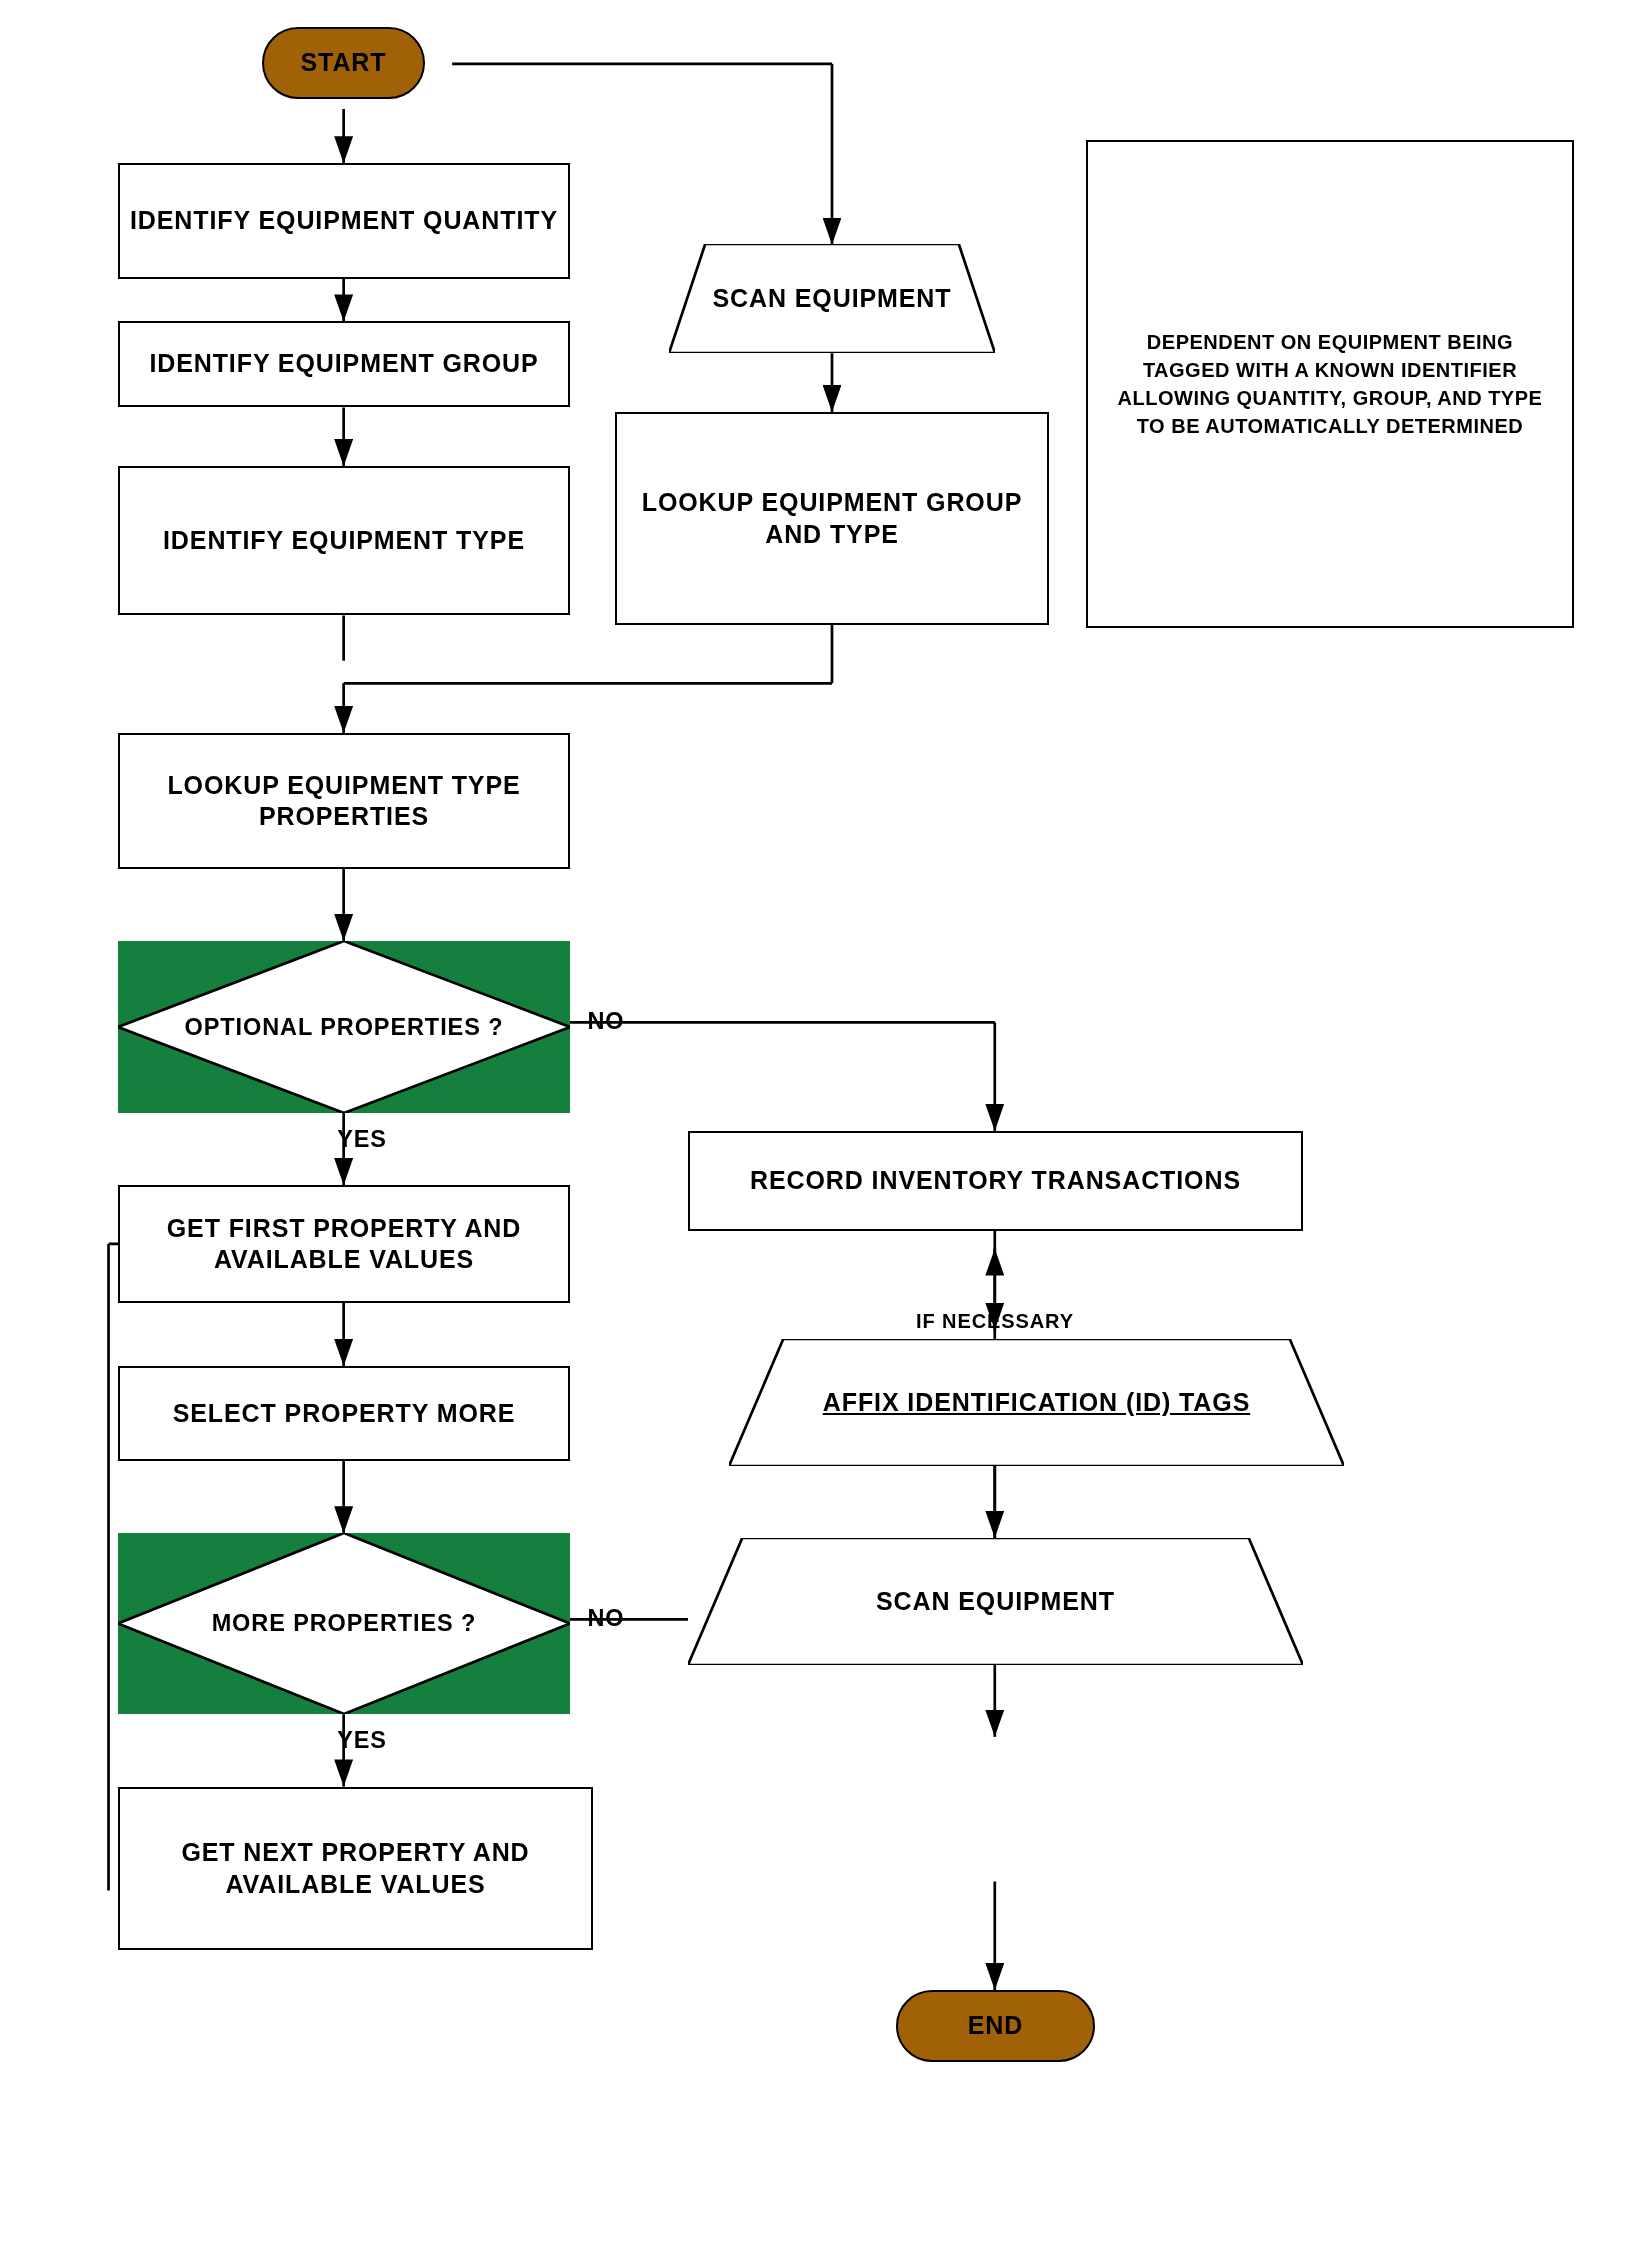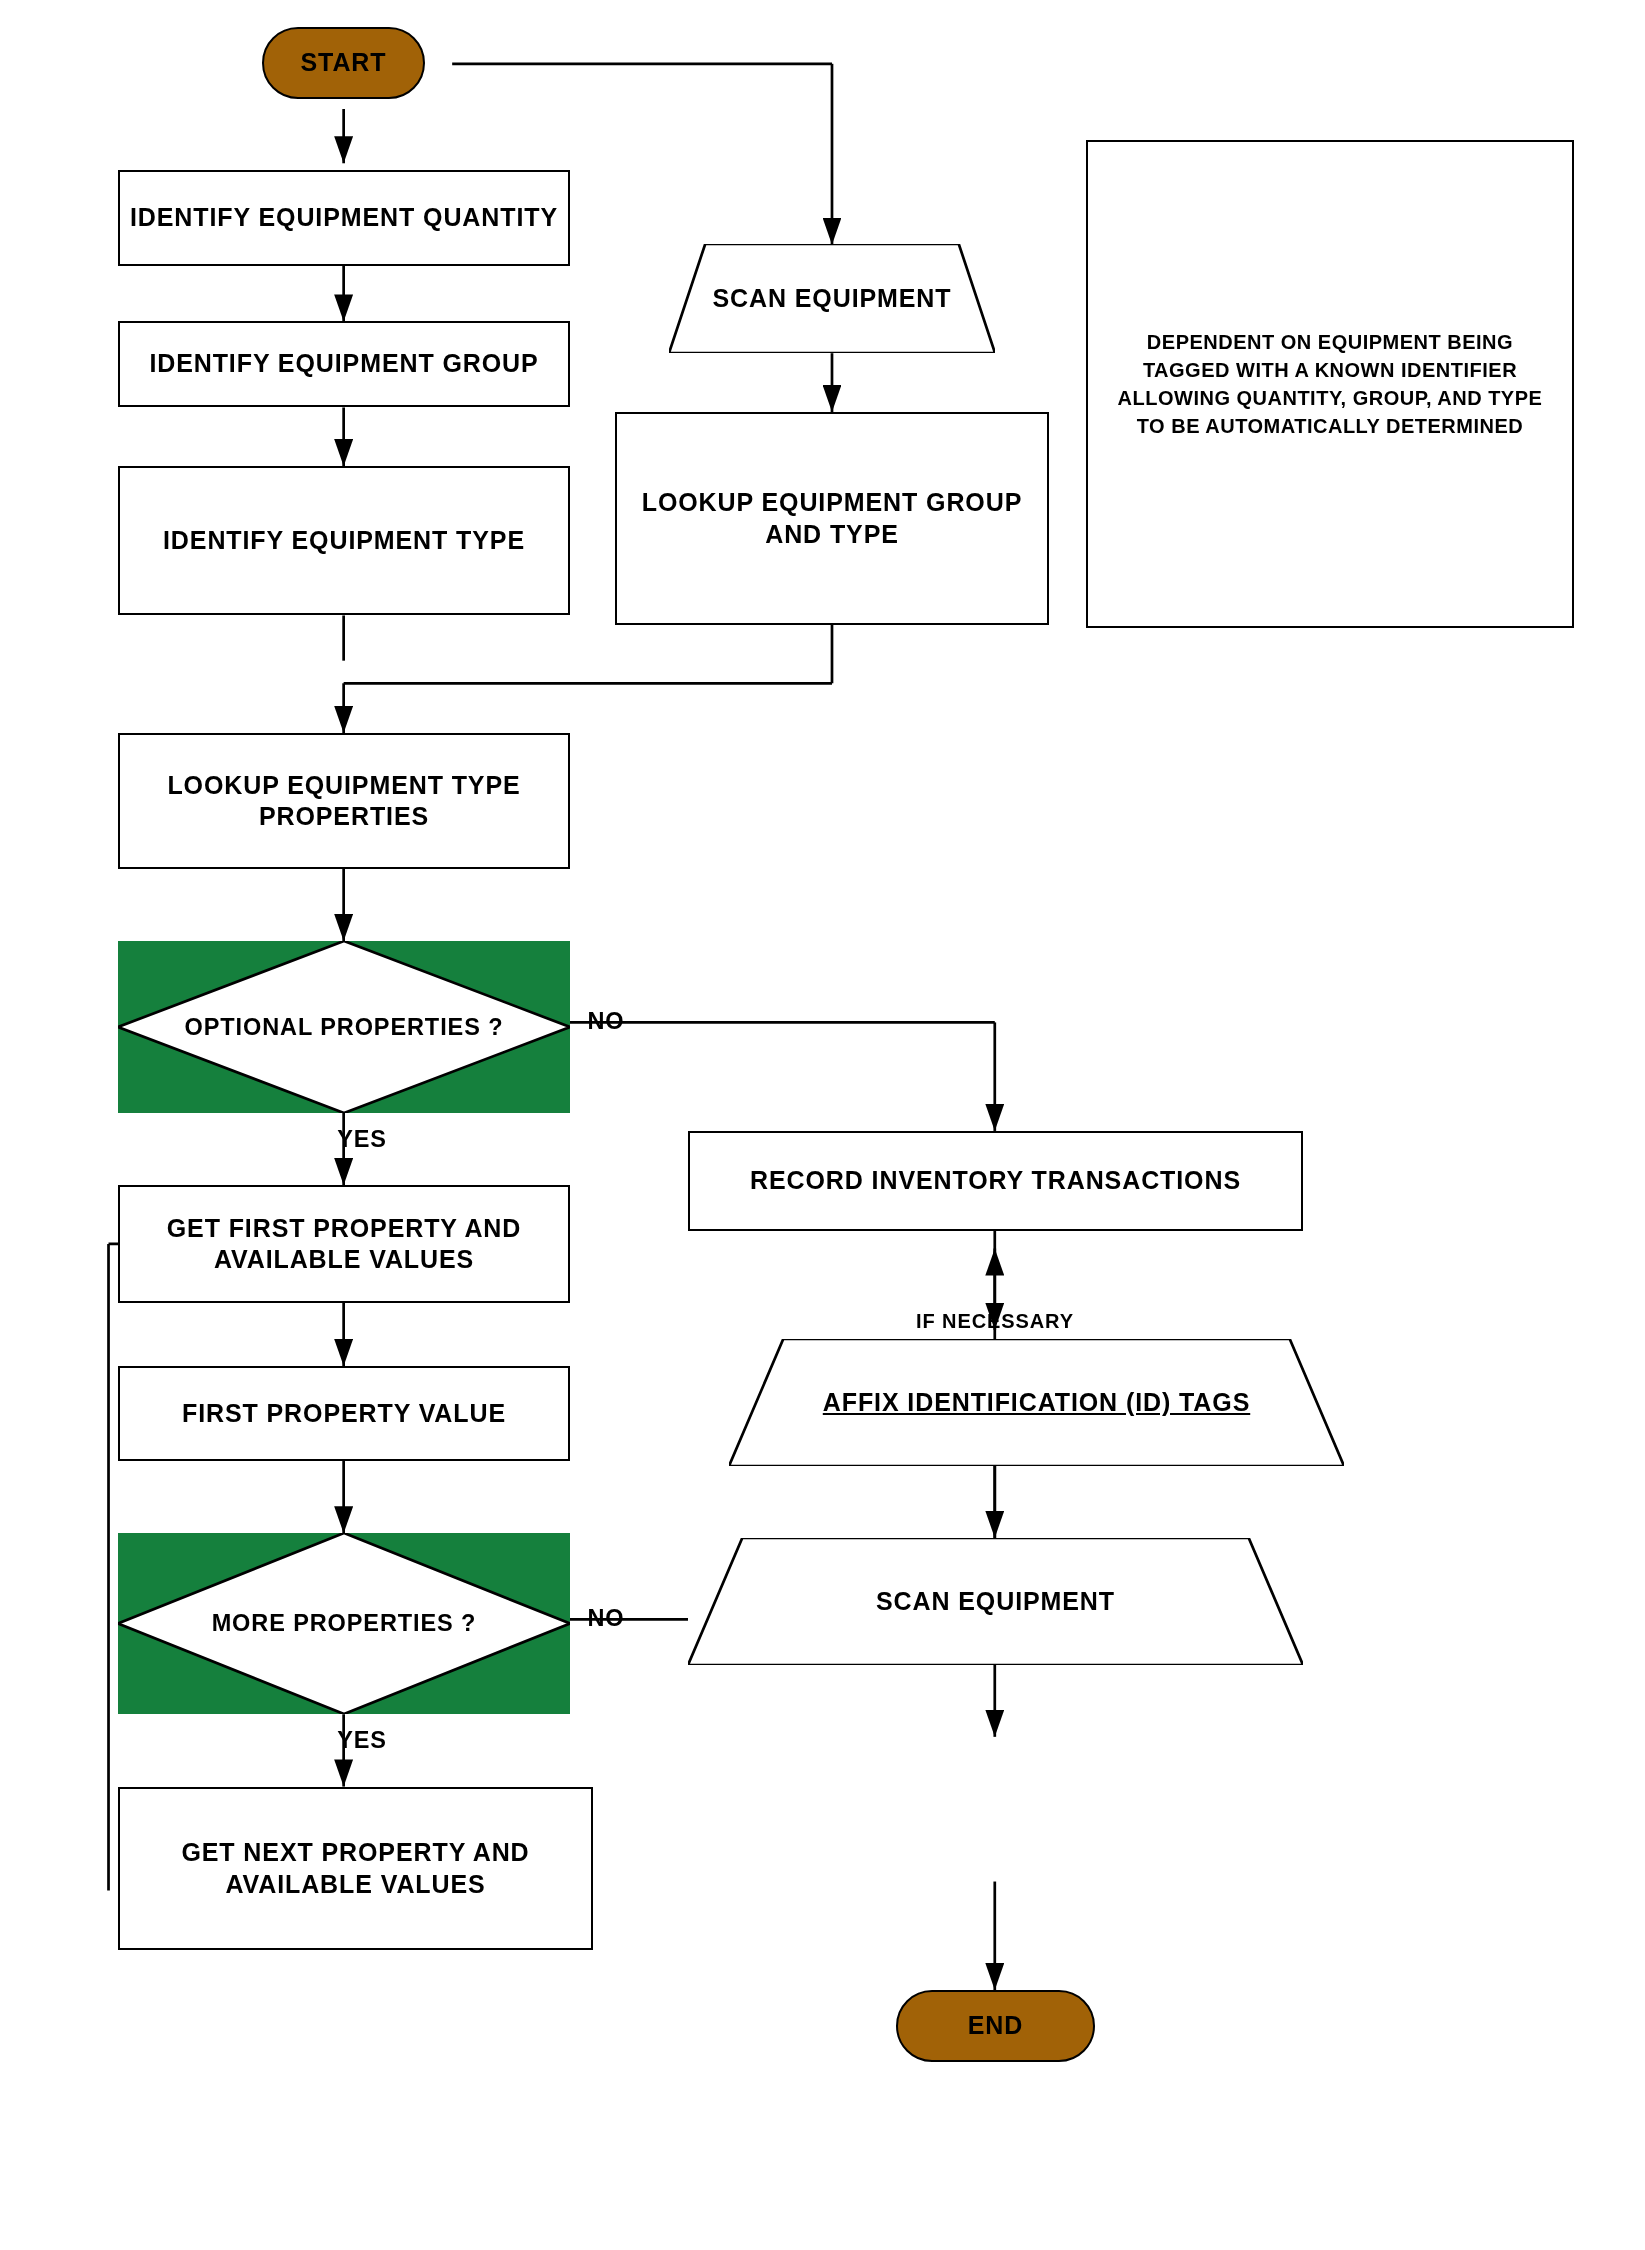--- a/index.html
+++ b/index.html
@@ -145,21 +145,21 @@
     <line x1="1100" y1="1620" x2="1100" y2="1700" stroke="#000" stroke-width="3" marker-end="url(#arrowhead)"></line>
 
     <line x1="1100" y1="1840" x2="1100" y2="1920" stroke="#000" stroke-width="3" marker-end="url(#arrowhead)"></line>
 
     <line x1="1100" y1="2080" x2="1100" y2="2200" stroke="#000" stroke-width="3" marker-end="url(#arrowhead)"></line>
 
   </svg>
 
   <div class="shape rounded-rect" style="left:262px; top:27px; width:163px; height:72px;">START</div>
 
-  <div class="shape rect" style="left:118px; top:170px; width:452px; height:96px;">IDENTIFY EQUIPMENT QUANTITY</div>
+  <div class="shape rect" style="left:118px; top:163px; width:452px; height:116px;">IDENTIFY EQUIPMENT QUANTITY</div>
 
   <div class="shape rect" style="left:118px; top:321px; width:452px; height:86px;">IDENTIFY EQUIPMENT GROUP</div>
 
   <div class="shape rect" style="left:118px; top:466px; width:452px; height:149px;">IDENTIFY EQUIPMENT TYPE</div>
 
   <div class="shape trapezoid-shape" style="left:669px; top:244px; width:326px; height:109px;">
     <svg viewBox="0 0 360 120" preserveAspectRatio="none">
       <polygon points="40,0 320,0 360,120 0,120" fill="white" stroke="black" stroke-width="3"></polygon>
     </svg>
     <span class="label">SCAN EQUIPMENT</span>
@@ -177,21 +177,21 @@
     </svg>
     <span class="label">OPTIONAL PROPERTIES ?</span>
   </div>
 
   <div class="shape" style="left:570px; top:1004px; width:72px; height:36px; font-size:23.5px; font-weight:bold;">NO</div>
 
   <div class="shape" style="left:326px; top:1122px; width:72px; height:36px; font-size:23.5px; font-weight:bold;">YES</div>
 
   <div class="shape rect" style="left:118px; top:1185px; width:452px; height:118px;">GET FIRST PROPERTY AND AVAILABLE VALUES</div>
 
-  <div class="shape rect" style="left:118px; top:1366px; width:452px; height:95px;">FIRST  PROPERTY VALUE</div>
+  <div class="shape rect" style="left:118px; top:1366px; width:452px; height:95px;">SELECT  PROPERTY MORE</div>
 
   <div class="shape diamond-shape" style="left:118px; top:1533px; width:452px; height:181px;">
     <svg viewBox="0 0 500 200" preserveAspectRatio="none">
       <polygon points="250,0 500,100 250,200 0,100" fill="white" stroke="black" stroke-width="3"></polygon>
     </svg>
     <span class="label">MORE PROPERTIES ?</span>
   </div>
 
   <div class="shape" style="left:570px; top:1601px; width:72px; height:36px; font-size:23.5px; font-weight:bold;">NO</div>
 

